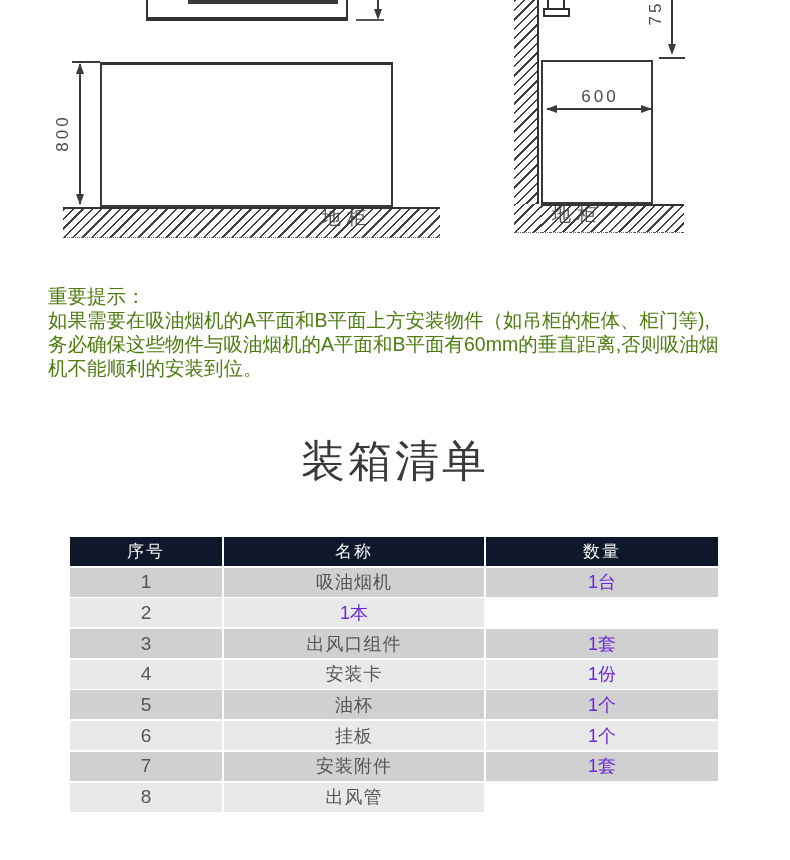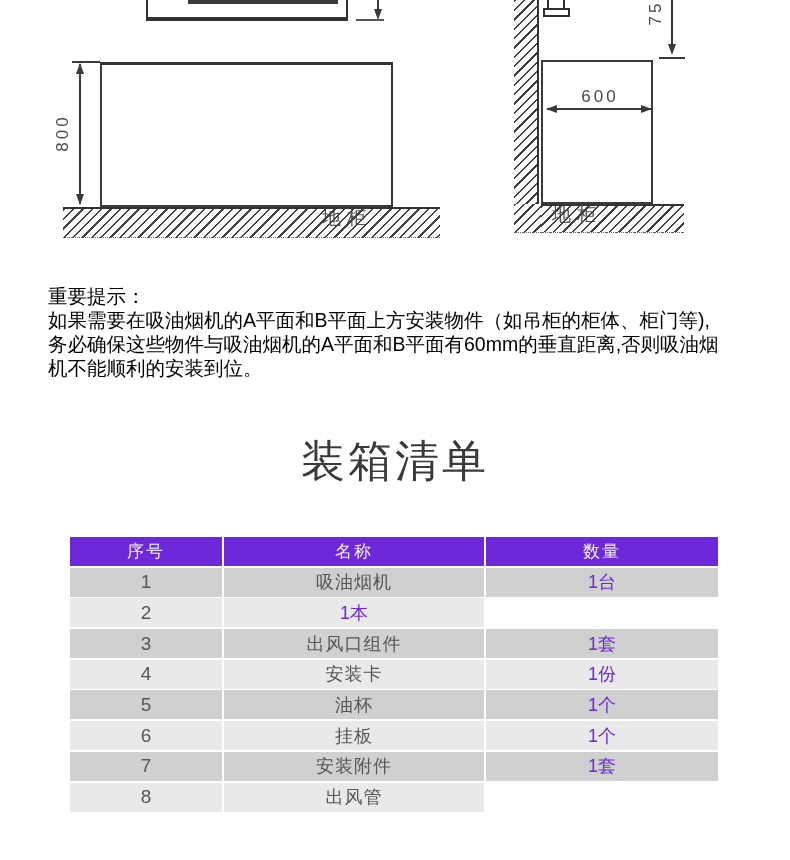--- a/index.html
+++ b/index.html
@@ -29,36 +29,36 @@
               border-top:11px solid #3a3a3a; }
   .arr-up   { border-left:4.5px solid transparent; border-right:4.5px solid transparent;
               border-bottom:11px solid #3a3a3a; }
   .arr-left { border-top:4.5px solid transparent; border-bottom:4.5px solid transparent;
               border-right:11px solid #3a3a3a; }
   .arr-right{ border-top:4.5px solid transparent; border-bottom:4.5px solid transparent;
               border-left:11px solid #3a3a3a; }
 
   
   .notice { position:absolute; left:48px; top:284px; width:712px;
-            color:#000000; font-size:19.5px; line-height:24px; }
+            color:#4d7c0f; font-size:19.5px; line-height:24px; }
   .notice div { white-space:nowrap; }
 
   
   .section-title {
     position:absolute; left:0; top:432px; width:790px; text-align:center;
     color:#3a3a3a; font-size:44px; letter-spacing:3px; font-weight:500;
   }
 
   
   .ptable { position:absolute; left:70px; top:537px; width:648px;
             display:flex; flex-direction:column; gap:1.7px; }
   .trow { display:grid; grid-template-columns:152px 260px 232px;
           column-gap:2px; height:29px; }
   .trow > div { display:flex; align-items:center; justify-content:center; }
-  .thead-row > div { background:#6d28d9; color:#f4f4f4; font-size:17px;
+  .thead-row > div { background:#0f172a; color:#f4f4f4; font-size:17px;
                      letter-spacing:2px; }
   .trow.odd  > div { background:#d0d0d0; }
   .trow.even > div { background:#e9e9e9; }
   .trow .c-idx  { color:#565656; font-size:19px; }
   .trow .c-name { color:#565656; font-size:18px; letter-spacing:1px; }
   .trow .c-qty  { color:#6d28d9; font-size:18px; }
 </style>
 </head>
 <body>
 

